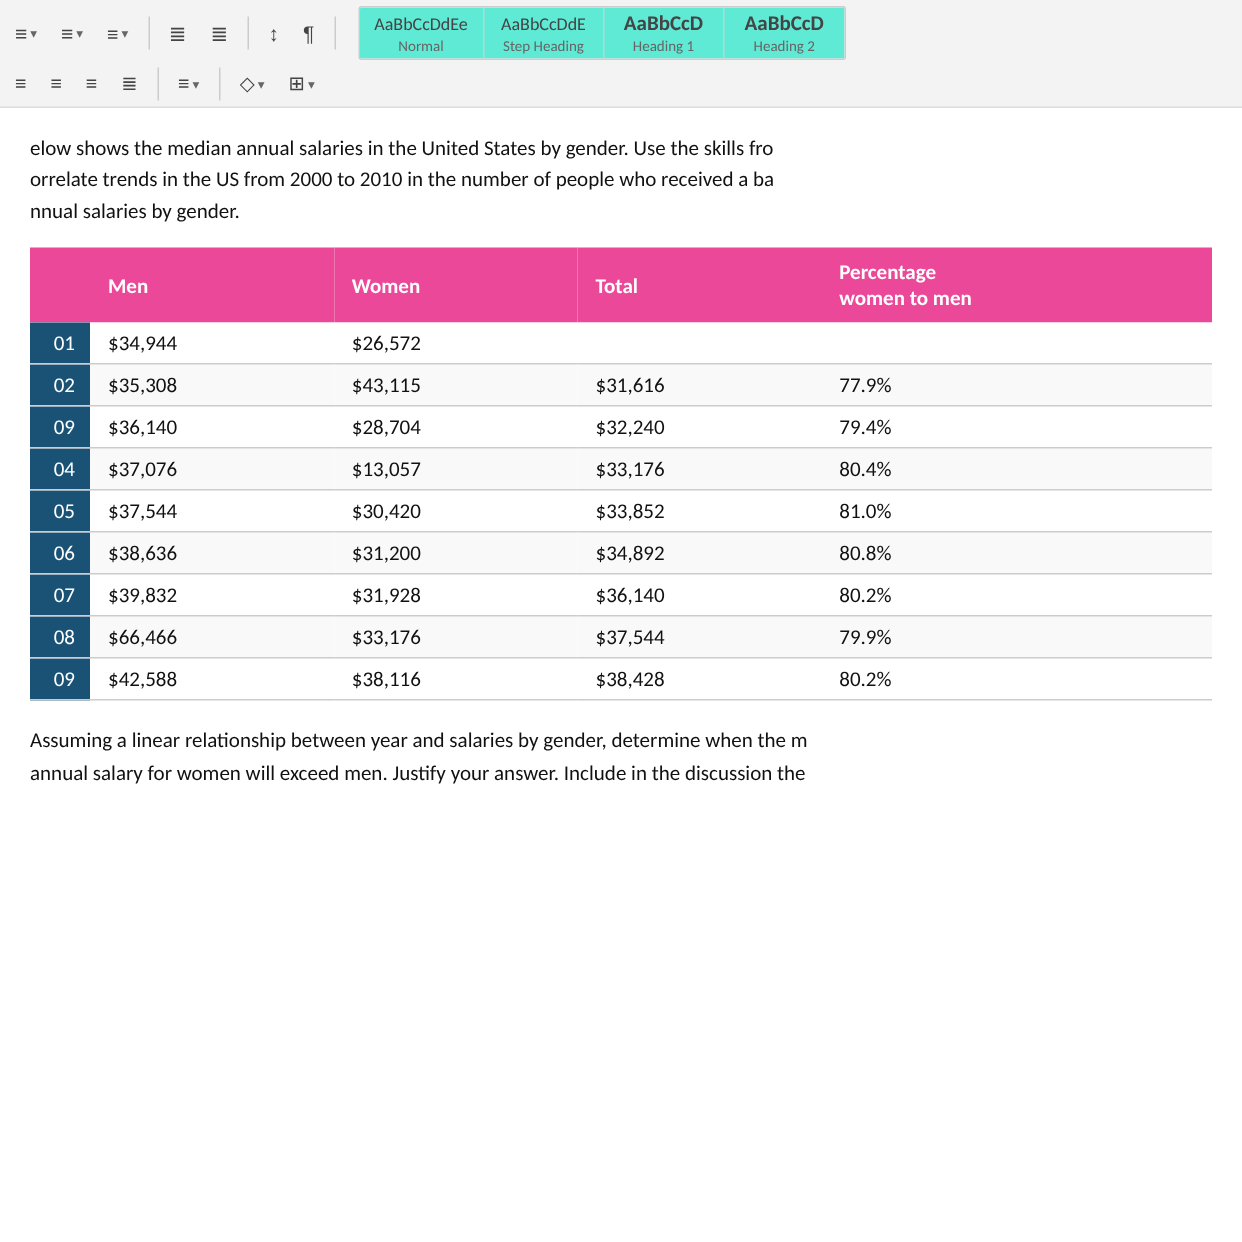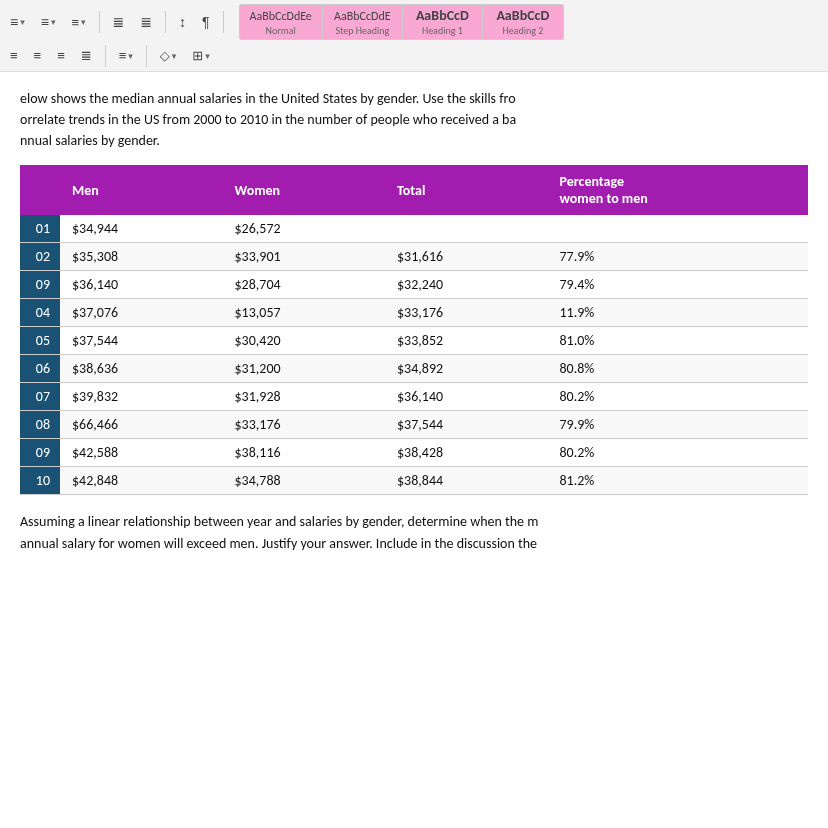--- a/index.html
+++ b/index.html
@@ -71,21 +71,21 @@
       border: 1px solid #ccc;
       border-radius: 2px;
       overflow: hidden;
       margin-left: 8px;
     }
 
     .style-sample {
       padding: 2px 10px;
       border-right: 1px solid #ccc;
       cursor: pointer;
-      background: #f9a8d4;
+      background: #5eead4;
       min-width: 80px;
       text-align: center;
     }
 
     .style-sample:last-child {
       border-right: none;
     }
 
     .style-sample .sample-text {
       font-size: 12px;
@@ -131,21 +131,21 @@
 
     
     .data-table {
       width: 100%;
       border-collapse: collapse;
       margin-bottom: 16px;
       font-size: 14px;
     }
 
     .data-table thead tr {
-      background: #a21caf;
+      background: #ec4899;
       color: white;
     }
 
     .data-table thead th {
       padding: 8px 12px;
       text-align: left;
       font-weight: bold;
       font-size: 14px;
     }
 
@@ -299,37 +299,37 @@
     <tr>
           <td class="row-num">01</td>
           <td>$34,944</td>
           <td>$26,572</td>
           <td></td>
           <td></td>
         </tr>
         <tr>
           <td class="row-num">02</td>
           <td>$35,308</td>
-          <td>$33,901</td>
+          <td>$43,115</td>
           <td>$31,616</td>
           <td>77.9%</td>
         </tr>
         <tr>
           <td class="row-num">09</td>
           <td>$36,140</td>
           <td>$28,704</td>
           <td>$32,240</td>
           <td>79.4%</td>
         </tr>
         <tr>
           <td class="row-num">04</td>
           <td>$37,076</td>
           <td>$13,057</td>
           <td>$33,176</td>
-          <td>11.9%</td>
+          <td>80.4%</td>
         </tr>
         <tr>
           <td class="row-num">05</td>
           <td>$37,544</td>
           <td>$30,420</td>
           <td>$33,852</td>
           <td>81.0%</td>
         </tr>
         <tr>
           <td class="row-num">06</td>
@@ -352,27 +352,20 @@
           <td>$37,544</td>
           <td>79.9%</td>
         </tr>
         <tr>
           <td class="row-num">09</td>
           <td>$42,588</td>
           <td>$38,116</td>
           <td>$38,428</td>
           <td>80.2%</td>
         </tr>
-        <tr>
-          <td class="row-num">10</td>
-          <td>$42,848</td>
-          <td>$34,788</td>
-          <td>$38,844</td>
-          <td>81.2%</td>
-        </tr>
       </tbody>
   </table>
 
   <div class="footer-text">
     <span>Assuming a linear relationship between year and salaries by gender, determine when the m</span><br>
     <span>annual salary for women will exceed men.  Justify your answer.  Include in the discussion the</span><br>
   </div>
 
 </div>
 

